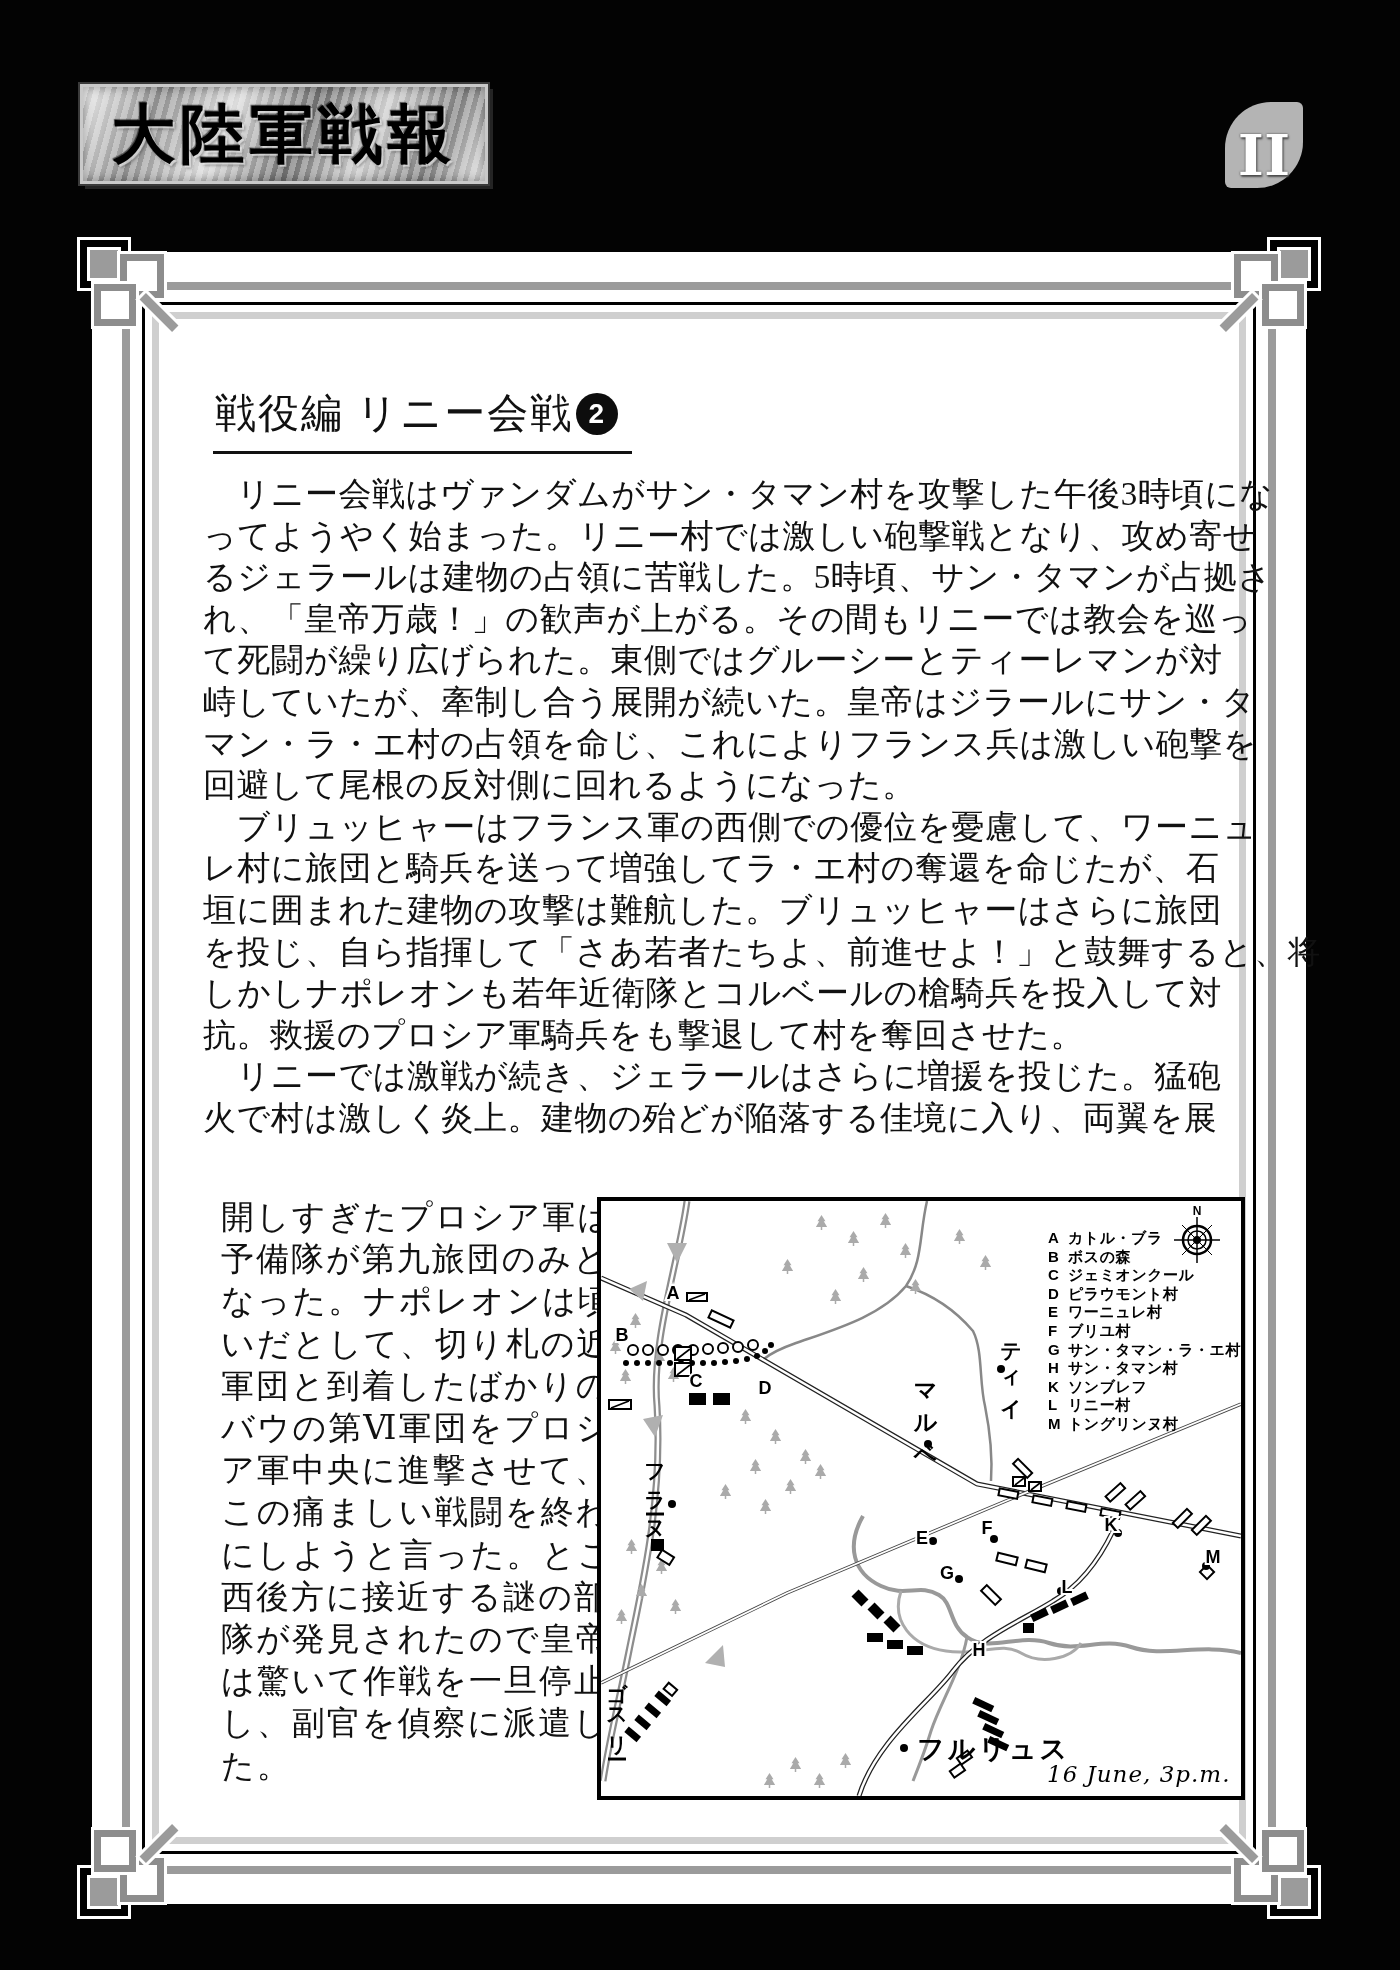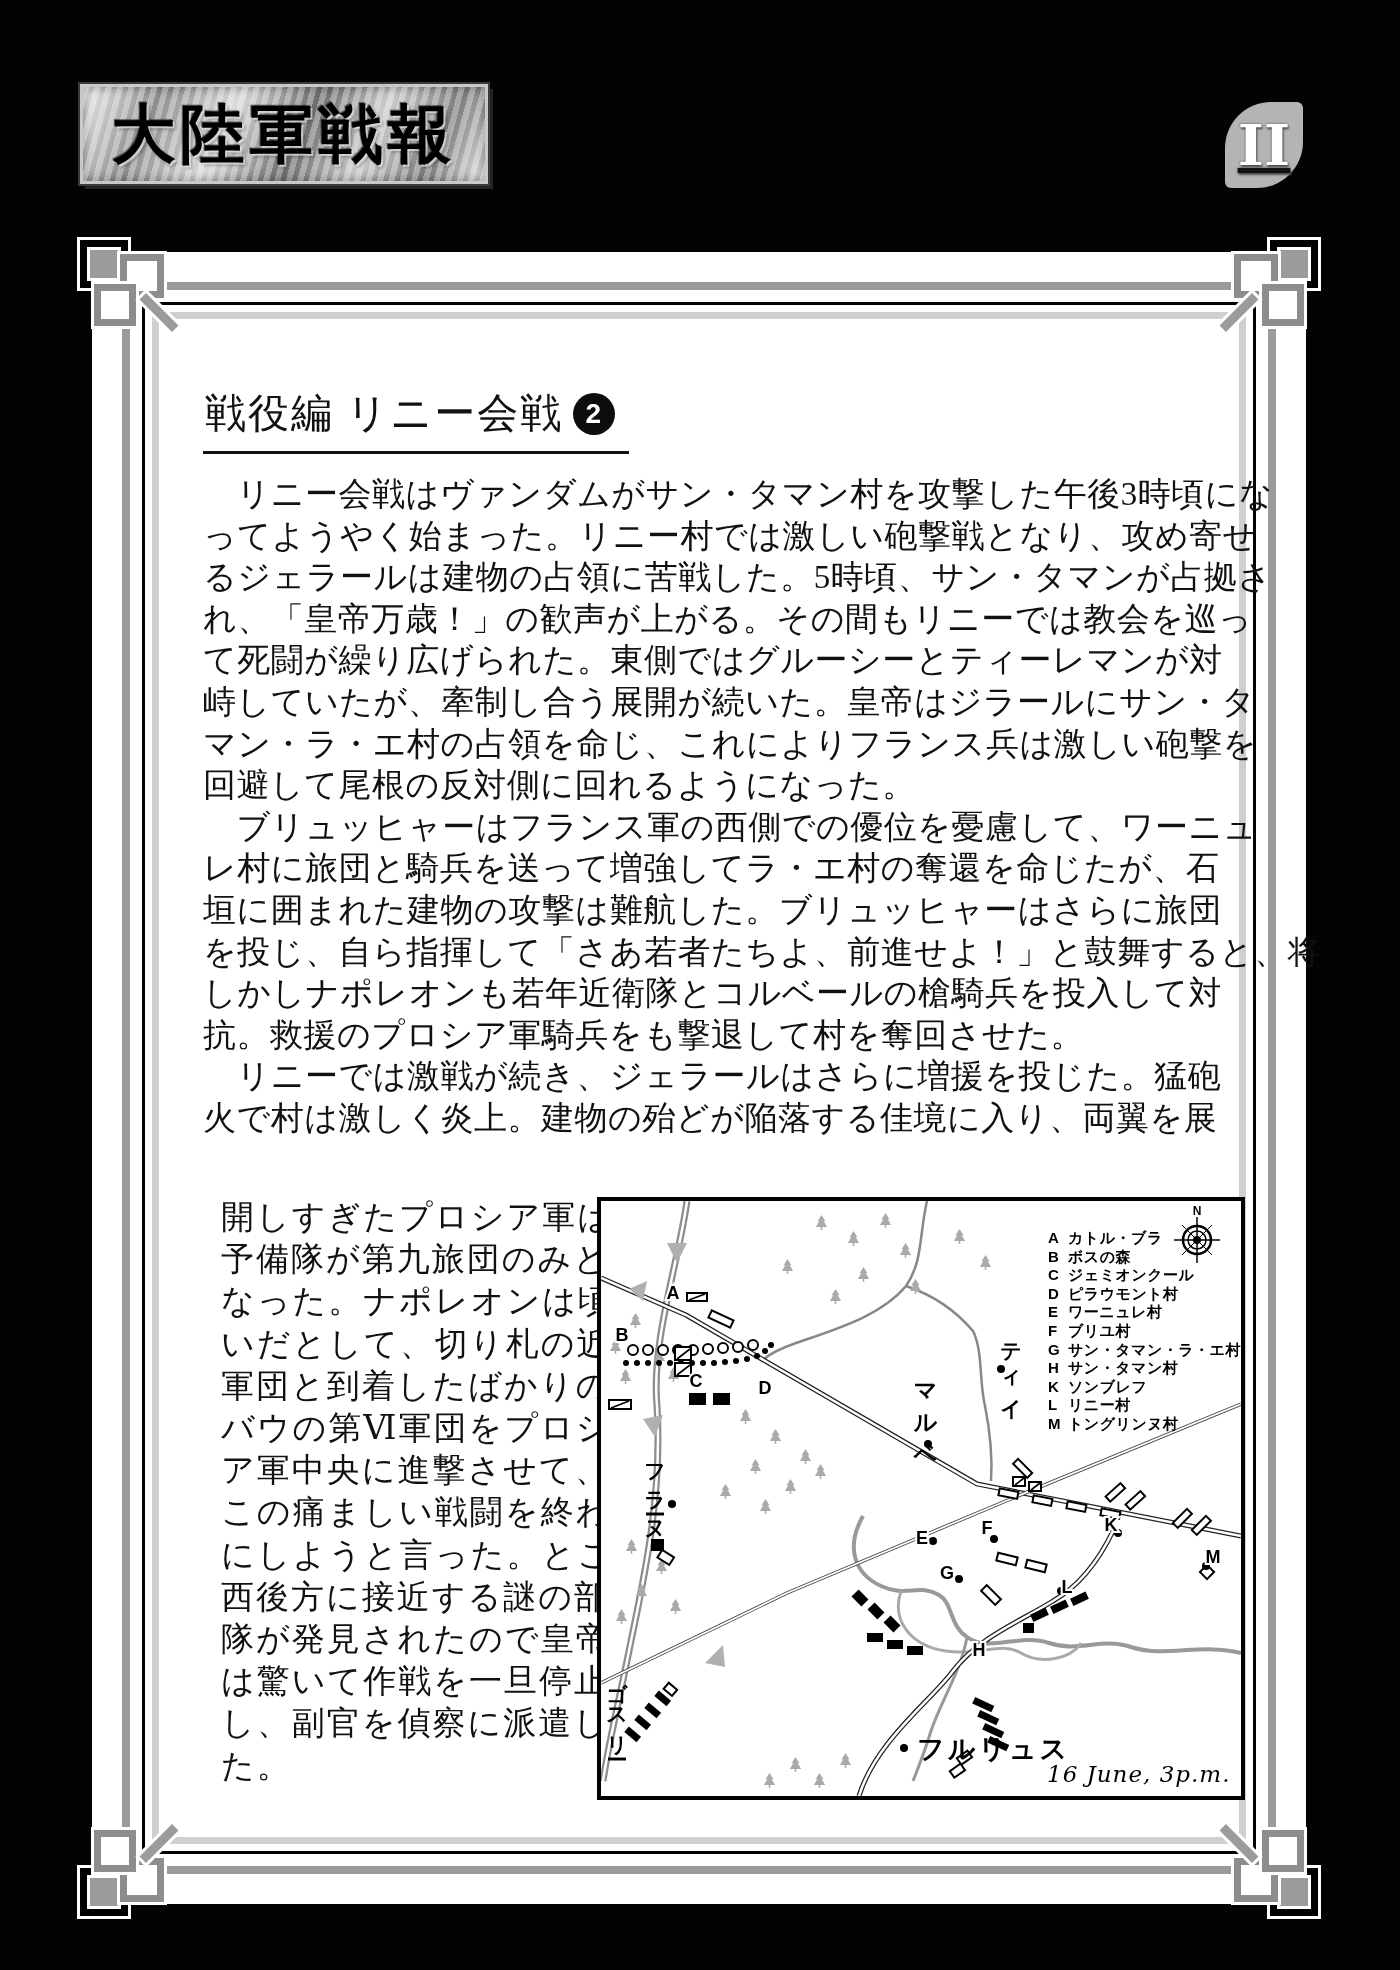--- a/index.html
+++ b/index.html
@@ -12,42 +12,42 @@
     border:3px solid #c9c9c9;outline:2px solid #3a3a3a;
     box-shadow:inset 0 0 12px rgba(0,0,0,.45), 5px 5px 0 rgba(40,40,40,.9);
     display:flex;align-items:center;justify-content:center;}
   .banner-streaks{position:absolute;inset:0;background:repeating-linear-gradient(105deg,rgba(255,255,255,.25) 0 6px,rgba(0,0,0,.12) 6px 11px);mix-blend-mode:overlay;pointer-events:none;}
   .banner-text{position:relative;font-family:"Liberation Sans","DejaVu Sans",sans-serif;font-weight:900;
     font-size:64px;letter-spacing:5px;color:#000;
     text-shadow:2px 2px 1px rgba(255,255,255,.65),-1px -1px 1px rgba(0,0,0,.6),3px 3px 3px rgba(0,0,0,.35);}
 
   
   .pagenum{position:absolute;left:1225px;top:102px;width:78px;height:86px;background:#b4b4b4;
-    border-radius:46px 6px 46px 6px;display:flex;align-items:center;justify-content:center;text-decoration:underline;}
+    border-radius:46px 6px 46px 6px;display:flex;align-items:flex-end;justify-content:center;}
   .pagenum span{font-family:"DejaVu Serif","Liberation Serif",serif;font-weight:700;font-size:56px;color:#fff;
     text-shadow:0 0 2px #333,1px 2px 2px #555;}
 
   
   .panel{position:absolute;left:92px;top:252px;width:1214px;height:1652px;background:#fff;}
   .fr{position:absolute;pointer-events:none;}
   .fr1{inset:30px;border:8px solid #9b9b9b;}
   .fr2{inset:50px;border:3px solid #000;}
   .fr3{inset:60px;border:7px solid #cfcfcf;}
   .corner{position:absolute;width:104px;height:104px;}
   .corner .sqa{position:absolute;left:0px;top:0px;width:34px;height:34px;border:7px solid #000;box-shadow:0 0 0 3px #fff,inset 0 0 0 3px #fff;background:#9b9b9b;}
   .corner .sqb{position:absolute;left:40px;top:14px;width:30px;height:30px;border:7px solid #8d8d8d;box-shadow:0 0 0 3px #fff,inset 0 0 0 3px #fff;background:#fff;}
   .corner .sqc{position:absolute;left:14px;top:44px;width:28px;height:28px;border:7px solid #8d8d8d;box-shadow:0 0 0 3px #fff,inset 0 0 0 3px #fff;background:#fff;}
   .corner .diag{position:absolute;left:56px;top:68px;width:46px;height:9px;background:#9b9b9b;box-shadow:0 0 0 3px #fff;transform:rotate(45deg);}
   .corner.tl{left:-12px;top:-12px;}
   .corner.tr{right:-12px;top:-12px;transform:scaleX(-1);}
   .corner.bl{left:-12px;bottom:-12px;transform:scaleY(-1);}
   .corner.br{right:-12px;bottom:-12px;transform:scale(-1,-1);}
 
   
-  .heading{position:absolute;left:203px;top:386px;display:flex;align-items:center;gap:10px;
+  .heading{position:absolute;left:213px;top:386px;display:flex;align-items:center;gap:3px;
     font-size:41px;letter-spacing:2px;color:#111;border-bottom:3px solid #111;padding:0 14px 10px 2px;}
   .heading .badge{display:inline-flex;width:42px;height:42px;border-radius:50%;background:#0d0d0d;color:#fff;
     align-items:center;justify-content:center;font-family:"Liberation Sans",sans-serif;font-size:28px;font-weight:700;}
 
   
   .para{position:absolute;left:203px;top:474px;width:1046px;}
   .para .tline{font-size:33px;line-height:41.6px;letter-spacing:.5px;white-space:nowrap;}
   .column{position:absolute;left:203px;top:1196px;width:392px;margin-left:18px;}
   .column .tline{font-size:33px;line-height:42.2px;letter-spacing:2px;white-space:nowrap;}
 

